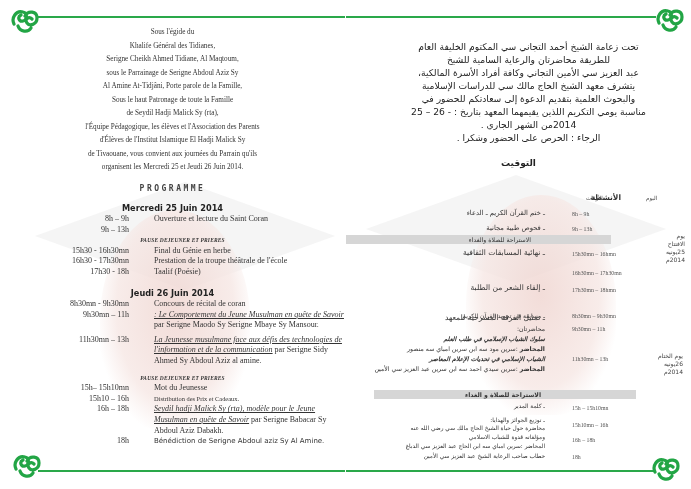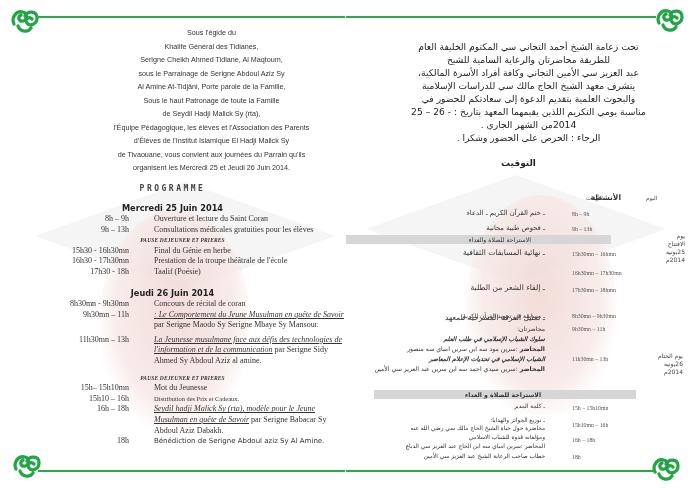--- a/index.html
+++ b/index.html
@@ -16,21 +16,21 @@
             clip-path: polygon(50% 0, 100% 45%, 50% 90%, 0 45%); }
   .wm-face { width: 150px; height: 220px; border-radius: 50% 50% 40% 40%;
              background: radial-gradient(ellipse at 50% 45%, #efd4cf 0%, #f6e7e4 55%, rgba(255,255,255,0) 75%); opacity: .8; }
 
   
   .rule { position: absolute; height: 2px; background: #2aa84a; }
   .knot { position: absolute; width: 30px; height: 28px; }
 
   
   .intro { position: absolute; top: 26px; left: 0; width: 345px; text-align: center;
-           font-family: Liberation Sans, sans-serif; font-size: 7.2px; line-height: 13.5px; color: #333; margin-left: 39px; }
+           font-family: Liberation Serif, serif; font-size: 7.2px; line-height: 13.5px; color: #333; }
   .prog-title { position: absolute; top: 184px; left: 0; width: 345px; text-align: center;
                 font-family: "DejaVu Sans Mono", monospace; font-weight: bold; font-size: 8px; letter-spacing: 2.5px; color:#444; }
   .day-title { position: absolute; left: 0; width: 345px; text-align: center;
                font-family: "DejaVu Sans", sans-serif; font-weight: bold; font-size: 8.2px; color: #222; }
   .sched { position: absolute; left: 0; width: 345px; font-size: 8px; line-height: 10.6px; color: #333; }
   .srow { display: flex; }
   .srow .t { width: 138px; text-align: right; padding-right: 9px; flex-shrink: 0; white-space: nowrap; }
   .srow .d { width: 192px; margin-left: 16px; }
   .srow .d.sm { font-size: 6.4px; }
   .pause { text-align: center; font-style: italic; font-weight: bold; font-size: 5.4px; letter-spacing: .2px; color:#333; padding-left: 20px; }
@@ -82,21 +82,20 @@
   <div class="prog-title">PROGRAMME</div>
 
   <div class="day-title" style="top:203px;">Mercredi 25 Juin 2014</div>
   <div class="sched" style="top:214px;">
     <div class="srow">
       <span class="t">8h – 9h</span>
       <span class="d">Ouverture et lecture du Saint Coran</span>
     </div>
     <div class="srow">
       <span class="t">9h – 13h</span>
-      <span class="d">Consultations médicales gratuities pour les élèves</span>
     </div>
     <div class="pause">PAUSE DEJEUNER ET PRIERES</div>
     <div class="srow">
       <span class="t">15h30 - 16h30mn</span>
       <span class="d">Final du Génie en herbe</span>
     </div>
     <div class="srow">
       <span class="t">16h30 - 17h30mn</span>
       <span class="d">Prestation de la troupe théâtrale de l'école</span>
     </div>

